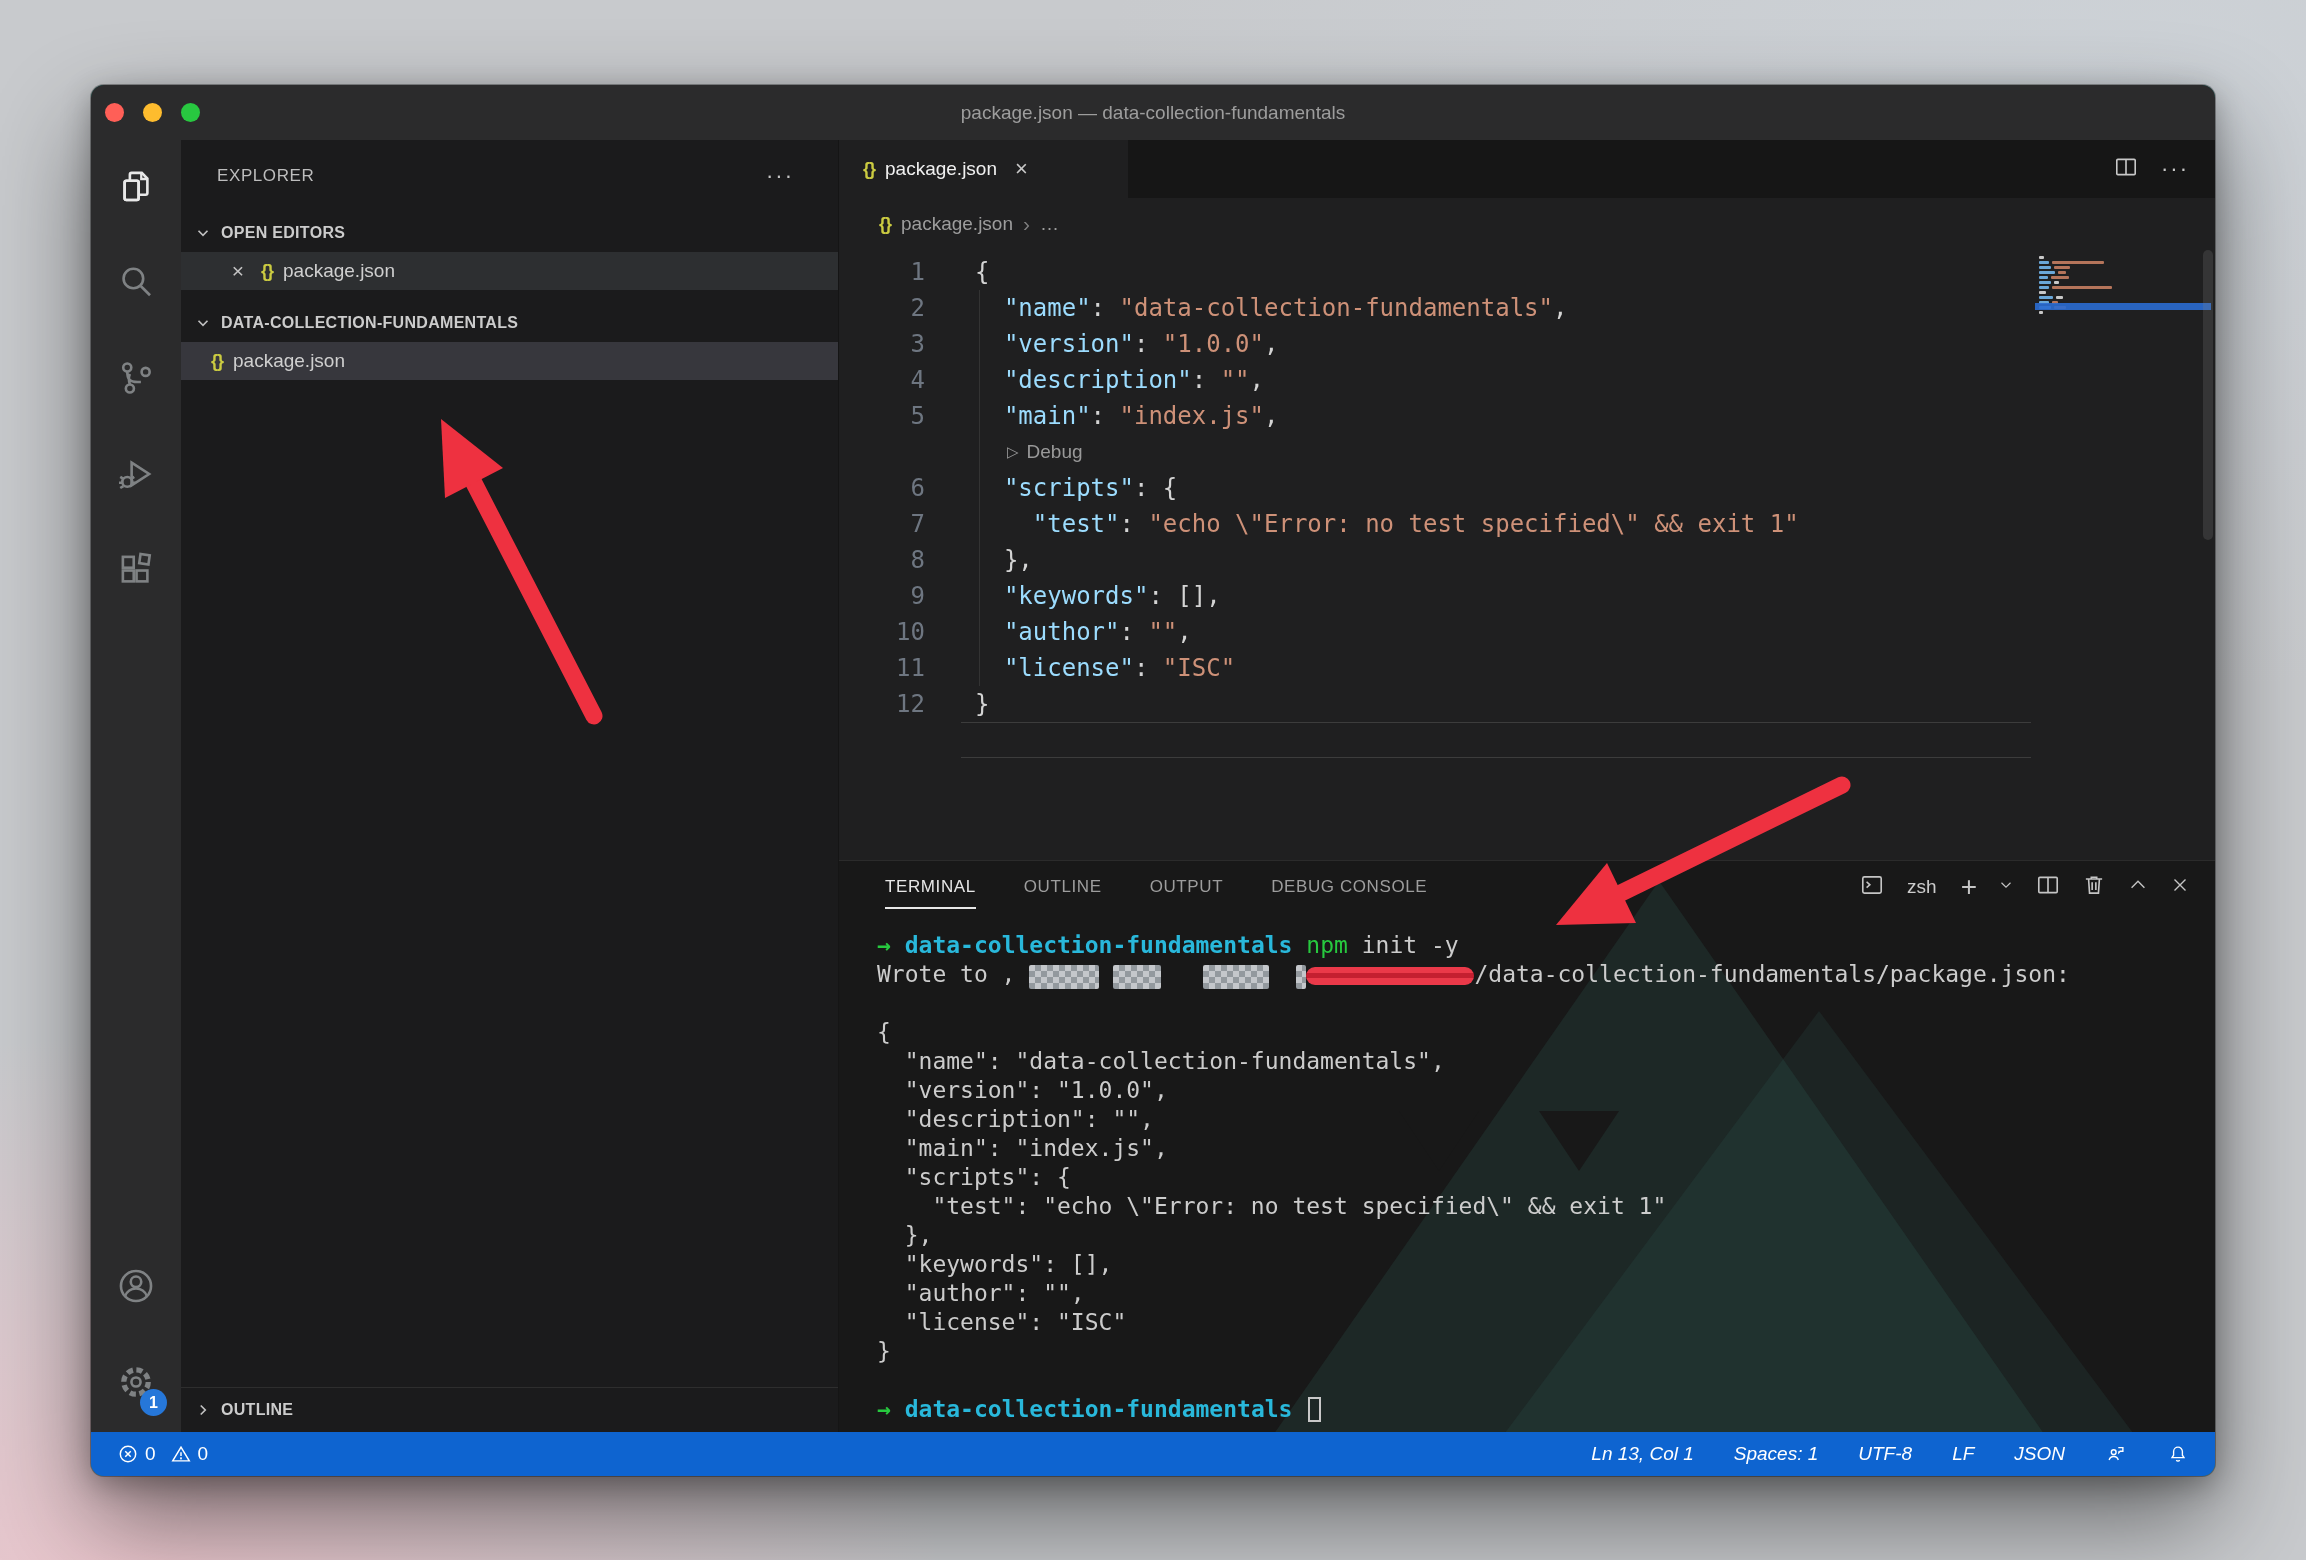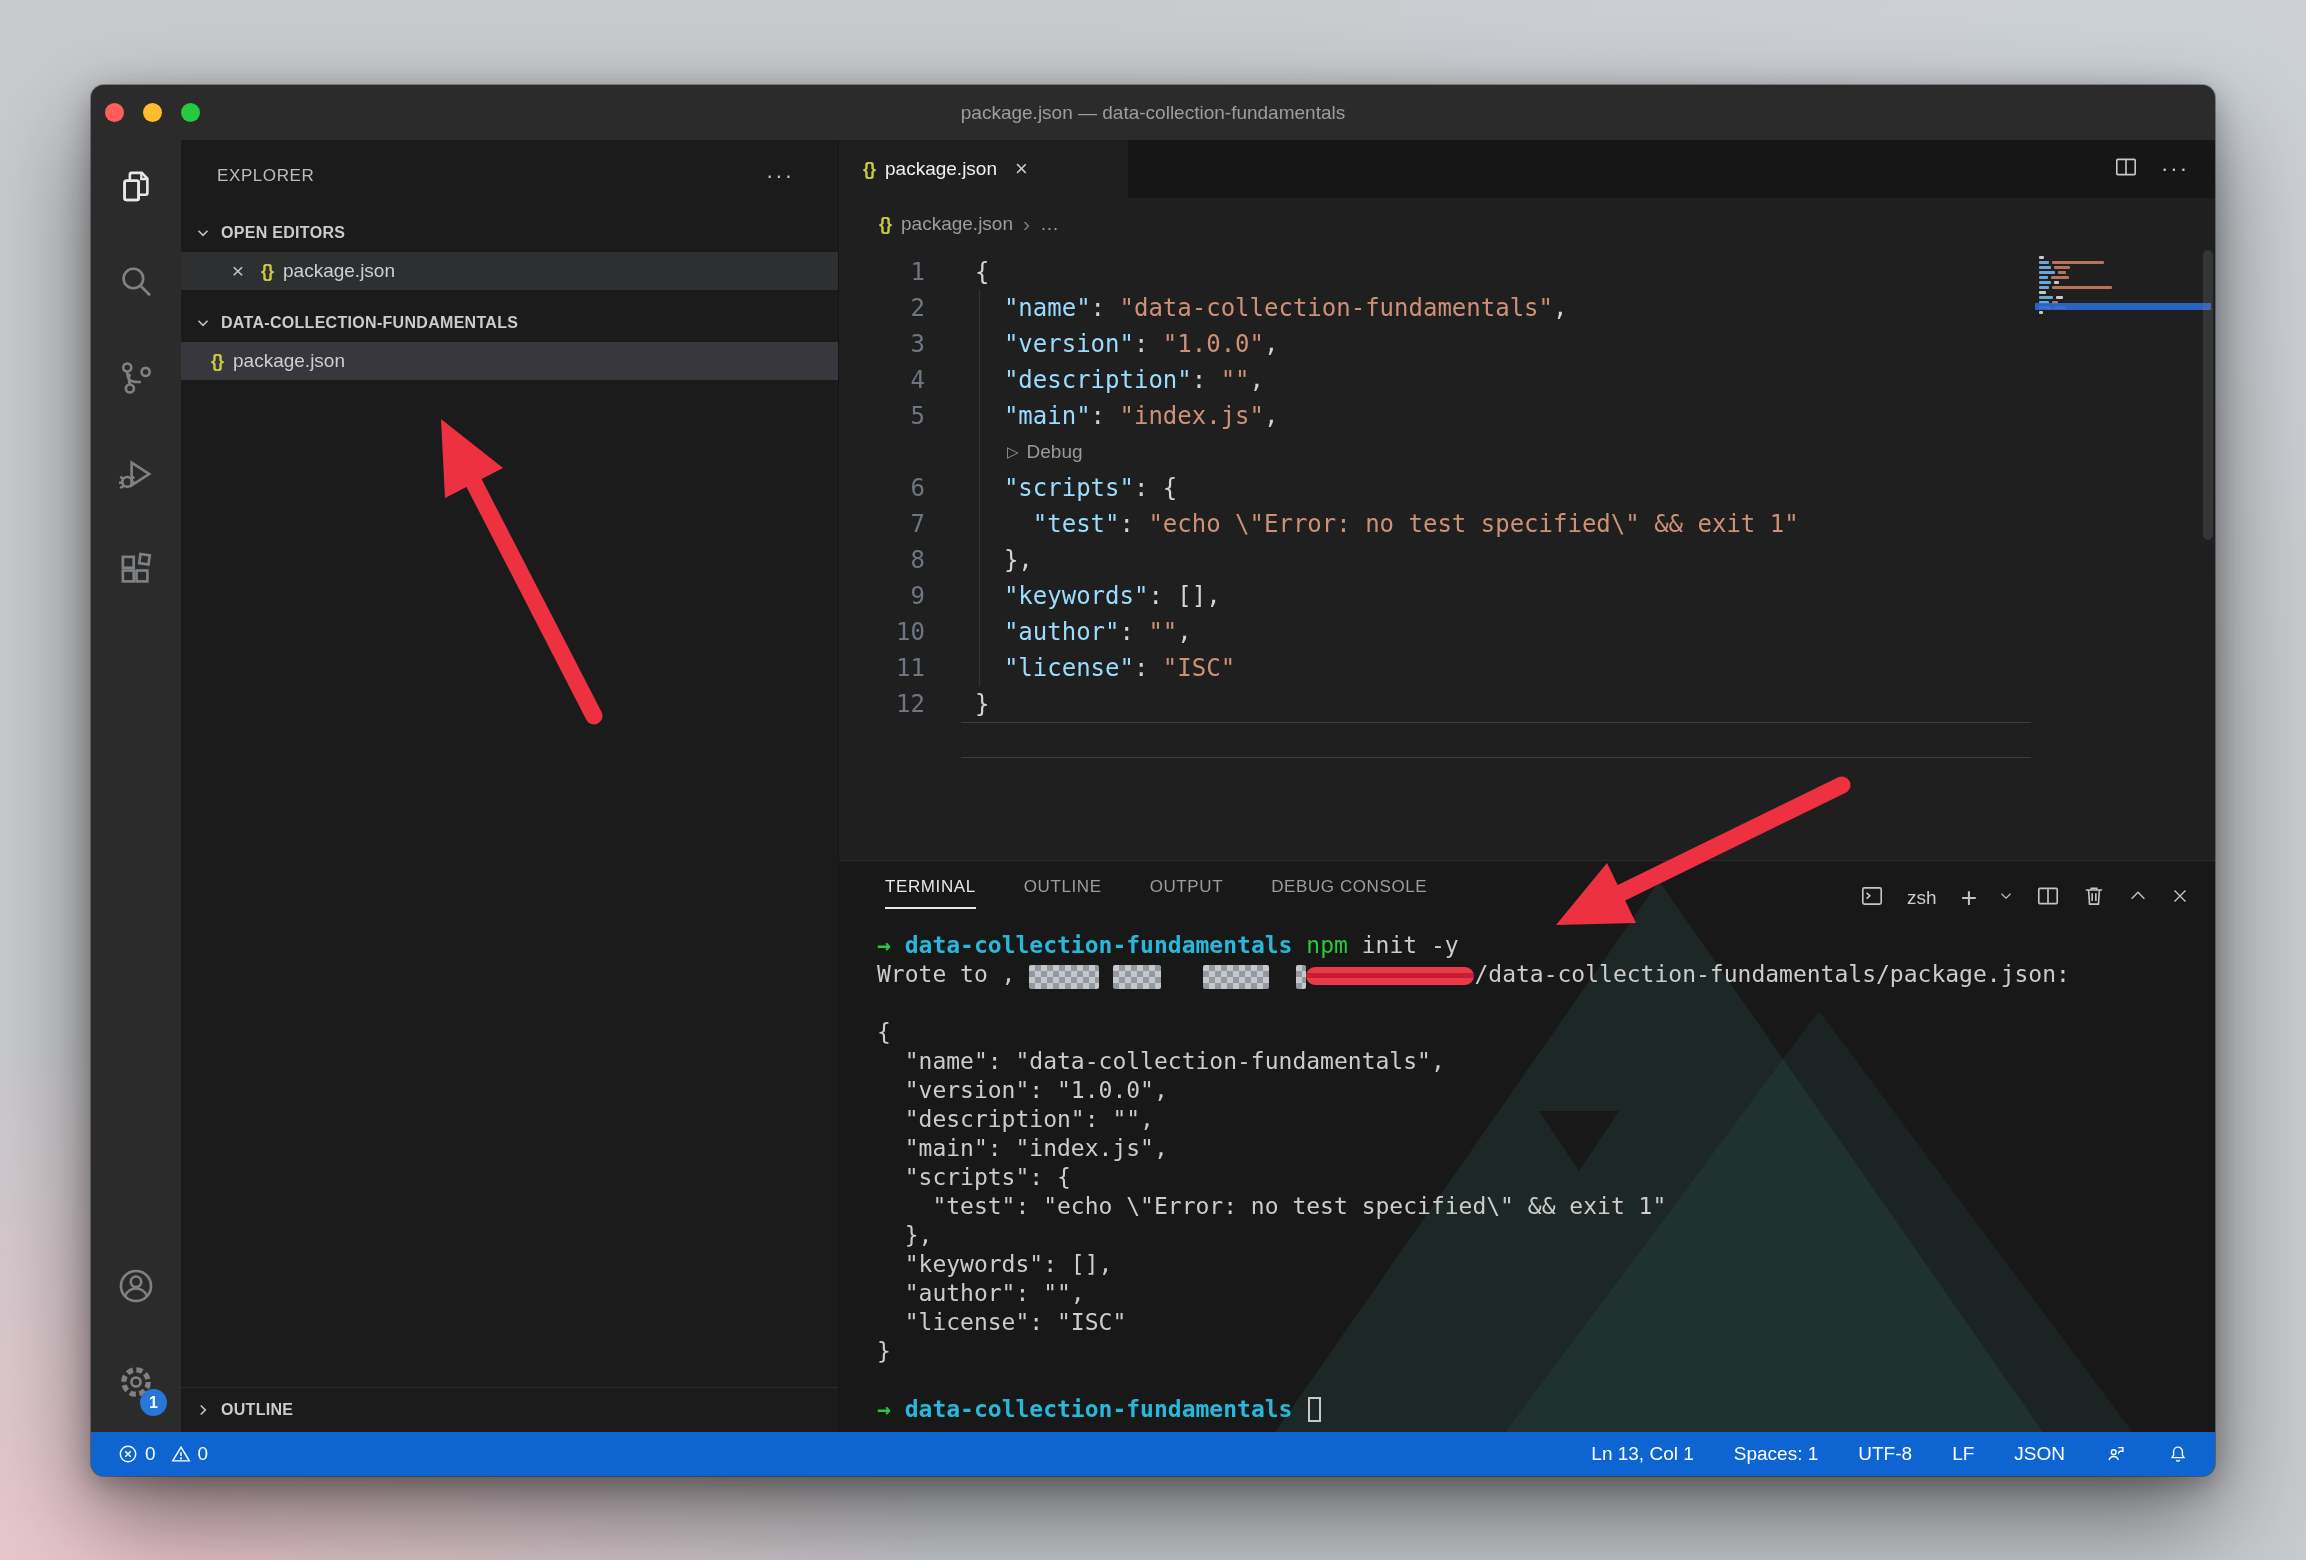--- a/index.html
+++ b/index.html
@@ -86,21 +86,21 @@
   .mm-k{background:#6aa7d8;} .mm-s{background:#b5745a;} .mm-p{background:#c8c8c8;}
   .mm-cursor{position:absolute;right:4px;top:53px;width:176px;height:7px;background:#2a6bd1;opacity:.9;}
   .scrollbar{position:absolute;right:2px;top:0;width:10px;height:290px;background:rgba(130,130,130,.22);border-radius:5px;}
   
   .terminal-region{flex:1;background:#181818;border-top:1px solid #2b2b2b;display:flex;flex-direction:column;
     position:relative;overflow:hidden;min-height:0;}
   .wm1,.wm2{position:absolute;clip-path:polygon(50% 0,100% 100%,0 100%);}
   .wm1{left:430px;top:20px;width:780px;height:560px;background:rgba(58,122,112,.16);}
   .wm2{left:660px;top:150px;width:640px;height:430px;background:rgba(58,122,112,.12);}
   .wmz{position:absolute;background:#181818;clip-path:polygon(50% 100%,0 0,100% 0);width:80px;height:60px;top:250px;}
-  .panel-header{height:52px;display:flex;align-items:flex-end;padding:0 24px 0 46px;flex:0 0 auto;position:relative;z-index:2;}
+  .panel-header{height:52px;display:flex;align-items:center;padding:0 24px 0 46px;flex:0 0 auto;position:relative;z-index:2;}
   .ptabs{display:flex;gap:48px;height:100%;}
   .ptab{display:flex;align-items:center;color:#9d9d9d;font-size:17px;letter-spacing:.6px;position:relative;height:100%;}
   .ptab.active{color:#e7e7e7;}
   .ptab.active::after{content:"";position:absolute;left:0;right:0;bottom:4px;height:2px;background:#e7e7e7;}
   .pactions{margin-left:auto;display:flex;align-items:center;gap:20px;color:#c5c5c5;}
   .pactions svg{width:26px;height:26px;}
   .shell-label{font-size:19px;color:#cccccc;margin:0 4px 0 2px;}
   .p-plus{font-size:28px;font-weight:300;line-height:1;}
   .term-body{flex:1;position:relative;z-index:1;padding:18px 20px 0 38px;
     font-family:"DejaVu Sans Mono","Liberation Mono",monospace;font-size:23px;line-height:29px;}
@@ -111,21 +111,21 @@
       linear-gradient(45deg,#9aa0a6 25%,transparent 25%,transparent 75%,#9aa0a6 75%),
       linear-gradient(45deg,#9aa0a6 25%,#ced1d5 25%,#ced1d5 75%,#9aa0a6 75%);
     background-size:12px 12px;background-position:0 0,6px 6px;}
   .redact{display:inline-block;height:18px;margin-bottom:-2px;border-radius:9px;
     background:linear-gradient(to bottom,#ea3949 0%,#ea3949 32%,#c41f30 32%,#c41f30 62%,#ea3949 62%,#ea3949 100%);}
   .tcursor{display:inline-block;width:13px;height:25px;border:2px solid #c8c8c8;box-sizing:border-box;margin-left:2px;}
   
   .statusbar{height:44px;background:#0e64d0;display:flex;align-items:center;padding:0 26px;
     color:#ffffff;font-size:19px;flex:0 0 auto;}
   .sb-left{display:flex;align-items:center;gap:8px;}
-  .sb-right{margin-left:auto;display:flex;align-items:center;gap:40px;}
+  .sb-right{margin-left:auto;display:flex;align-items:center;gap:40px;font-style:italic;}
   .stat-ico{display:flex;align-items:center;}
   .stat-ico svg{width:22px;height:22px;}
   .sb-group{display:flex;align-items:center;gap:6px;}
   
   .overlay{position:absolute;inset:0;z-index:60;pointer-events:none;}
 </style>
 </head>
 <body>
 
 <div class="window">

